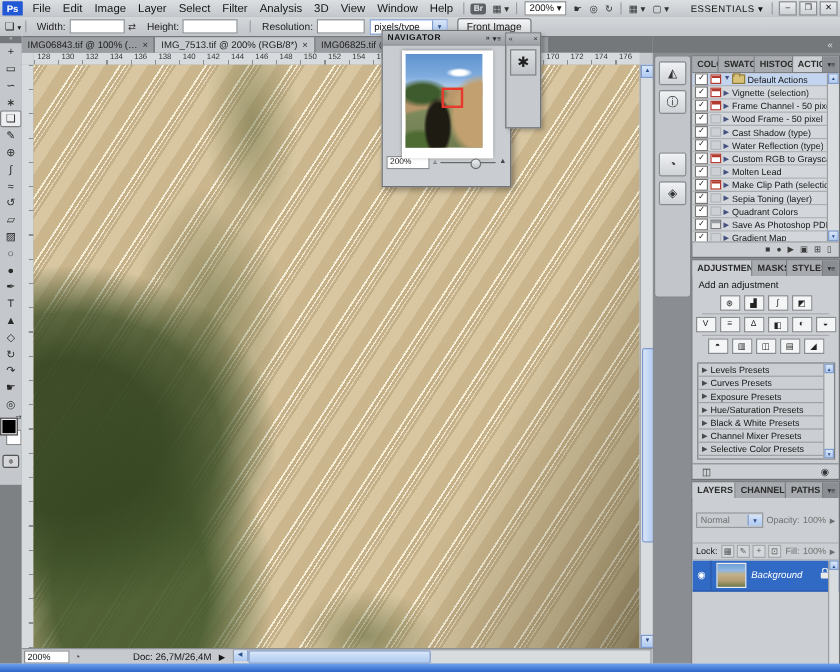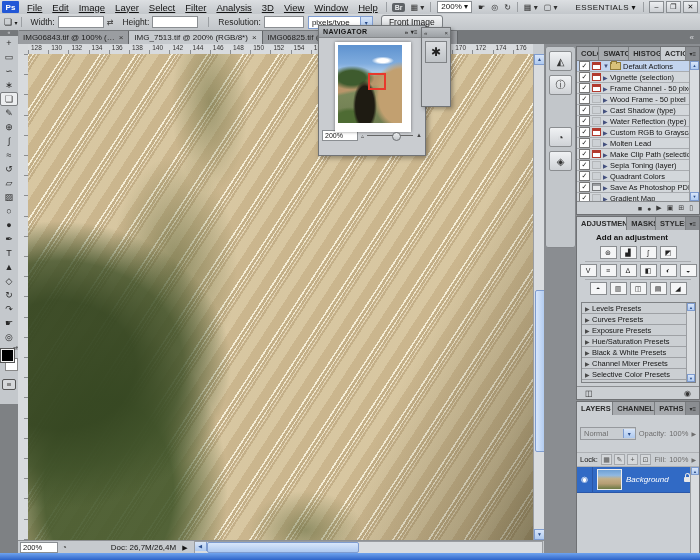--- a/index.html
+++ b/index.html
@@ -4,21 +4,21 @@
 <style>
   html,body{margin:0;padding:0;}
   .app{position:relative;width:700px;height:560px;background:#C6CACE;overflow:hidden;
        font-family:"Liberation Sans",sans-serif;font-size:9px;color:#141414;cursor:default;}
   .abs{position:absolute;}
   
   .menubar{left:0;top:0;width:700px;height:14px;background:linear-gradient(#DCDFE2,#C3C7CB);
            border-bottom:1px solid #9EA2A6;display:flex;align-items:center;}
   .ps-logo{width:17px;height:12px;background:#2257D6;color:#fff;font-size:8px;font-weight:bold;
            display:flex;align-items:center;justify-content:center;margin:0 3px 0 2px;border-radius:1px;}
-  .menu-item{padding:0 5px;font-size:9.5px;white-space:nowrap;text-decoration:underline;}
+  .menu-item{padding:0 5px;font-size:9.5px;white-space:nowrap;}
   .mb-sep{width:1px;height:10px;background:#9B9FA3;margin:0 3px;}
   .mb-icon{padding:0 3px;font-size:8px;color:#333;white-space:nowrap;}
   .br-btn{background:#5E6266;color:#E8EAEC;font-size:7px;font-weight:bold;padding:1px 3px;border-radius:2px;margin:0 2px;}
   .zoom-box{background:#fff;border:1px solid #8A8E92;font-size:8px;padding:0 3px;height:10px;line-height:10px;margin:0 3px;}
   .spacer{flex:1;}
   .workspace{font-size:8px;font-weight:normal;letter-spacing:.4px;padding:0 4px;}
   .winbtn{width:13px;height:10px;border:1px solid #8A8E92;background:linear-gradient(#EDEFF1,#CDD0D4);
           font-size:7px;line-height:9px;text-align:center;margin-left:2px;}
   
   .optionsbar{left:0;top:14px;width:700px;height:16px;background:linear-gradient(#D4D7DA,#C2C6CA);
@@ -111,21 +111,21 @@
   .adialog.red{background:#fff;border:1px solid #B23A2E;box-shadow:inset 0 2px 0 #B23A2E;}
   .adialog.gray{background:#E6E8EA;border:1px solid #77797C;box-shadow:inset 0 2px 0 #9A9DA1;}
   .atri{font-size:6px;color:#44507E;width:7px;flex-shrink:0;}
   .afolder{width:9px;height:6px;background:#D8C27A;border:1px solid #8F7B3A;position:relative;margin-right:2px;flex-shrink:0;}
   .afolder::before{content:'';position:absolute;left:0;top:-2px;width:4px;height:2px;background:#D8C27A;border:1px solid #8F7B3A;border-bottom:none;}
   .albl{font-size:7.5px;white-space:nowrap;overflow:hidden;}
   .ascroll{position:absolute;right:0;top:0;width:9px;height:140px;background:#D9DCDF;border-left:1px solid #9A9DA1;}
   .ascroll .sb-btn{width:9px;height:9px;font-size:4px;line-height:7px;}
   .afoot{height:12px;border-top:1px solid #8B8E91;display:flex;align-items:center;justify-content:flex-end;gap:5px;padding:0 6px;font-size:7px;color:#3A3A3A;}
   
-  .adj-head{font-size:8px;font-weight:bold;padding:3px 19px 1px;}
+  .adj-head{font-size:8px;font-weight:normal;padding:3px 5px 1px;}
   .adj-rows{padding:1px 0 2px;}
   .adj-row{display:flex;justify-content:center;gap:3px;margin:2px 0;}
   .adj-icon{width:15px;height:11px;background:#F4F5F6;border:1px solid #8A8D90;font-size:7px;display:flex;align-items:center;justify-content:center;color:#222;}
   .adj-div{height:1px;background:#A9ACB0;margin:1px 8px;}
   .presets{position:relative;margin:3px 3px 3px 4px;border:1px solid #7F8285;background:#CBCFD3;height:79px;overflow:hidden;}
   .prow{height:10px;display:flex;align-items:center;border-bottom:1px solid #9EA1A5;padding-left:3px;padding-right:8px;}
   .prow .atri{color:#4A4A4A;}
   .plbl{font-size:7.5px;white-space:nowrap;overflow:hidden;}
   .pscroll{position:absolute;right:0;top:0;width:8px;height:79px;background:#D9DCDF;border-left:1px solid #9A9DA1;}
   .pscroll .sb-btn{width:8px;height:8px;font-size:4px;line-height:7px;}

